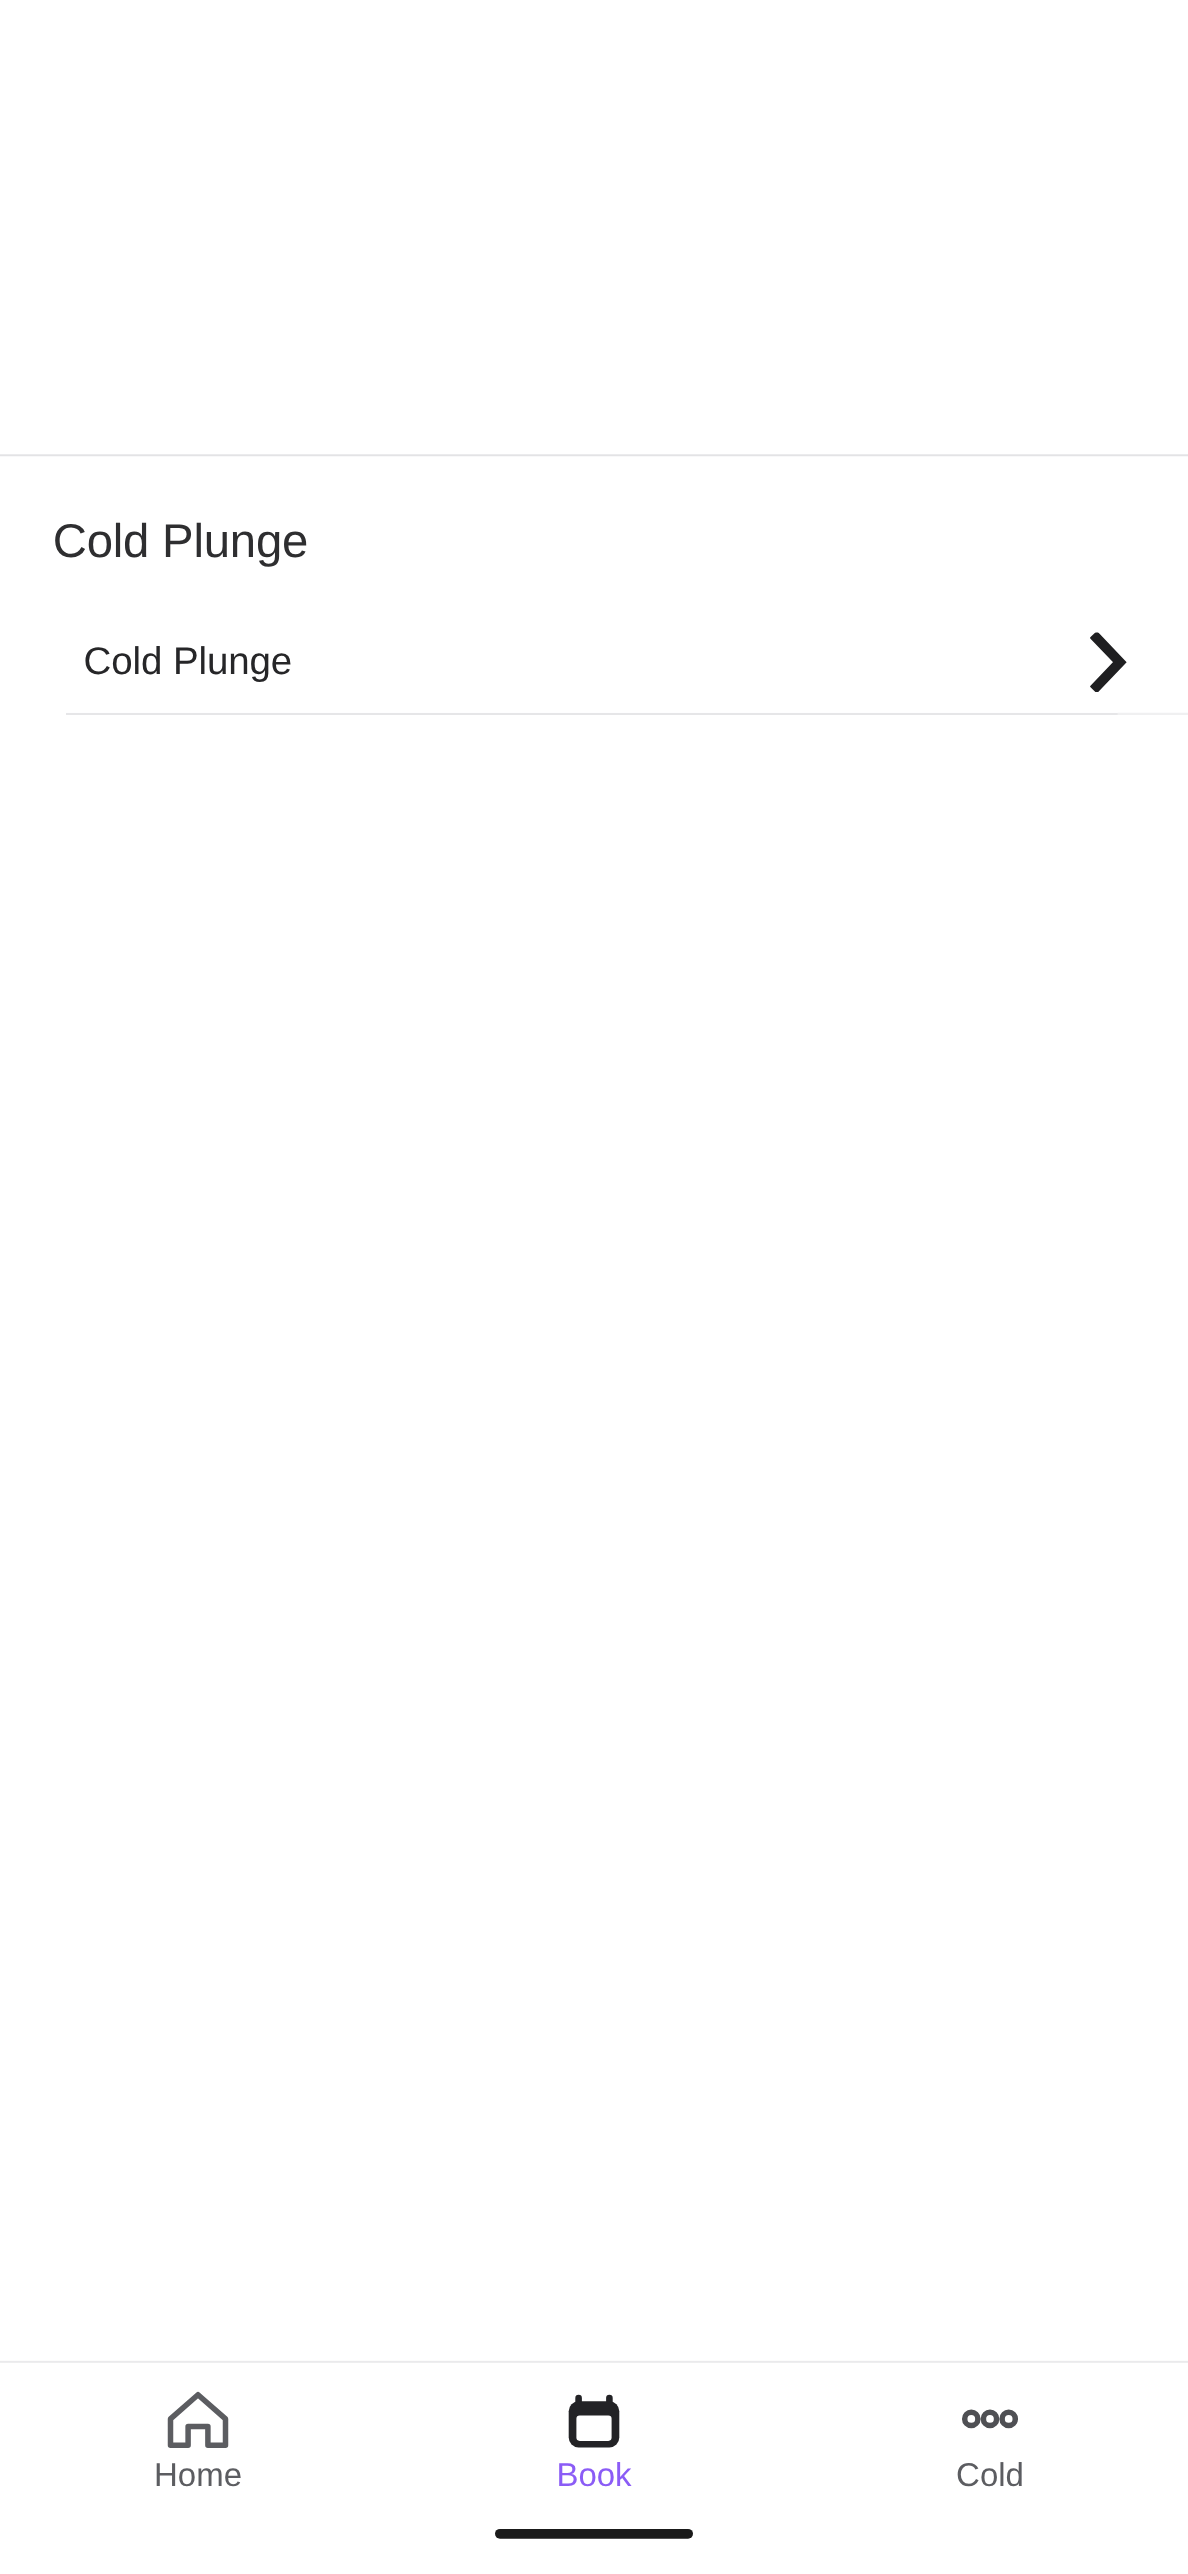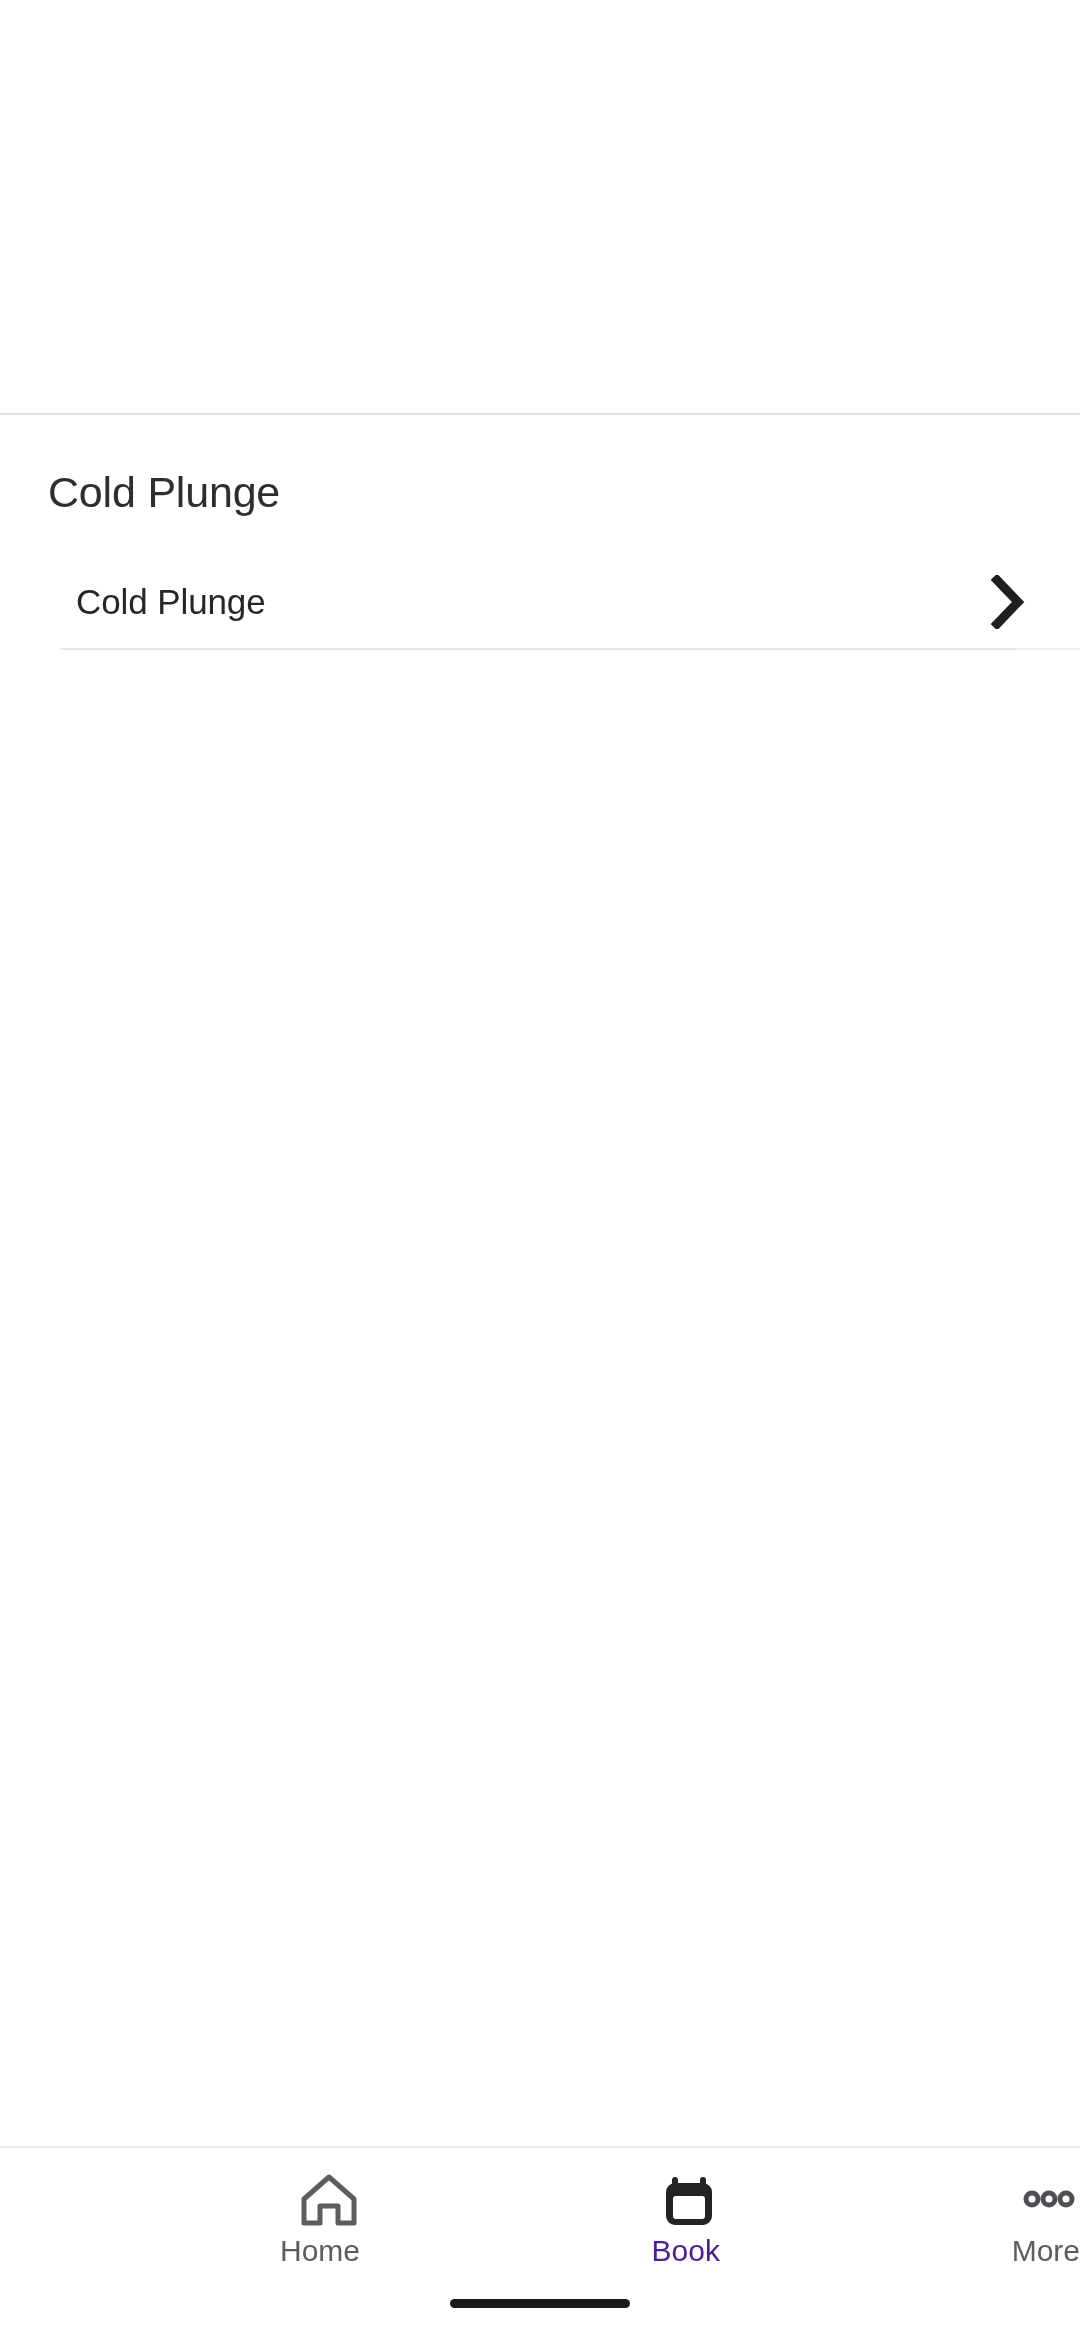--- a/index.html
+++ b/index.html
@@ -122,21 +122,21 @@
     display: flex;
     align-items: flex-start;
     justify-content: space-around;
     width: 100%;
   }
 
   .nav-item {
     flex: 1 1 0;
     display: flex;
     flex-direction: column;
-    align-items: flex-end;
+    align-items: center;
     justify-content: flex-start;
     gap: 4px;
     padding: 0;
     background: transparent;
     border: 0;
   }
 
   .nav-icon {
     height: 62px;
     display: flex;
@@ -149,21 +149,21 @@
   }
 
   .nav-label {
     font-size: 30px;
     line-height: 1;
     color: #5c5d61;
     letter-spacing: 0px;
   }
 
   .nav-item.active .nav-label {
-    color: #4c1d95;
+    color: #8b5cf6;
   }
 
   
   .home-indicator-area {
     height: 74px;
     display: flex;
     align-items: center;
     justify-content: center;
   }
 
@@ -235,21 +235,21 @@
 
 
       <div class="nav-item">
         <span class="nav-icon">
           <svg width="62" height="58" viewBox="0 0 62 58" aria-hidden="true">
             <circle cx="14" cy="27" r="6" fill="none" stroke="#4f5054" stroke-width="5"></circle>
             <circle cx="31" cy="27" r="6" fill="none" stroke="#4f5054" stroke-width="5"></circle>
             <circle cx="48" cy="27" r="6" fill="none" stroke="#4f5054" stroke-width="5"></circle>
           </svg>
         </span>
-        <span class="nav-label">More</span>
+        <span class="nav-label">Cold</span>
       </div>
 
     </div>
 
     <div class="home-indicator-area">
       <div class="home-indicator"></div>
     </div>
   </nav>
 
 </div>

